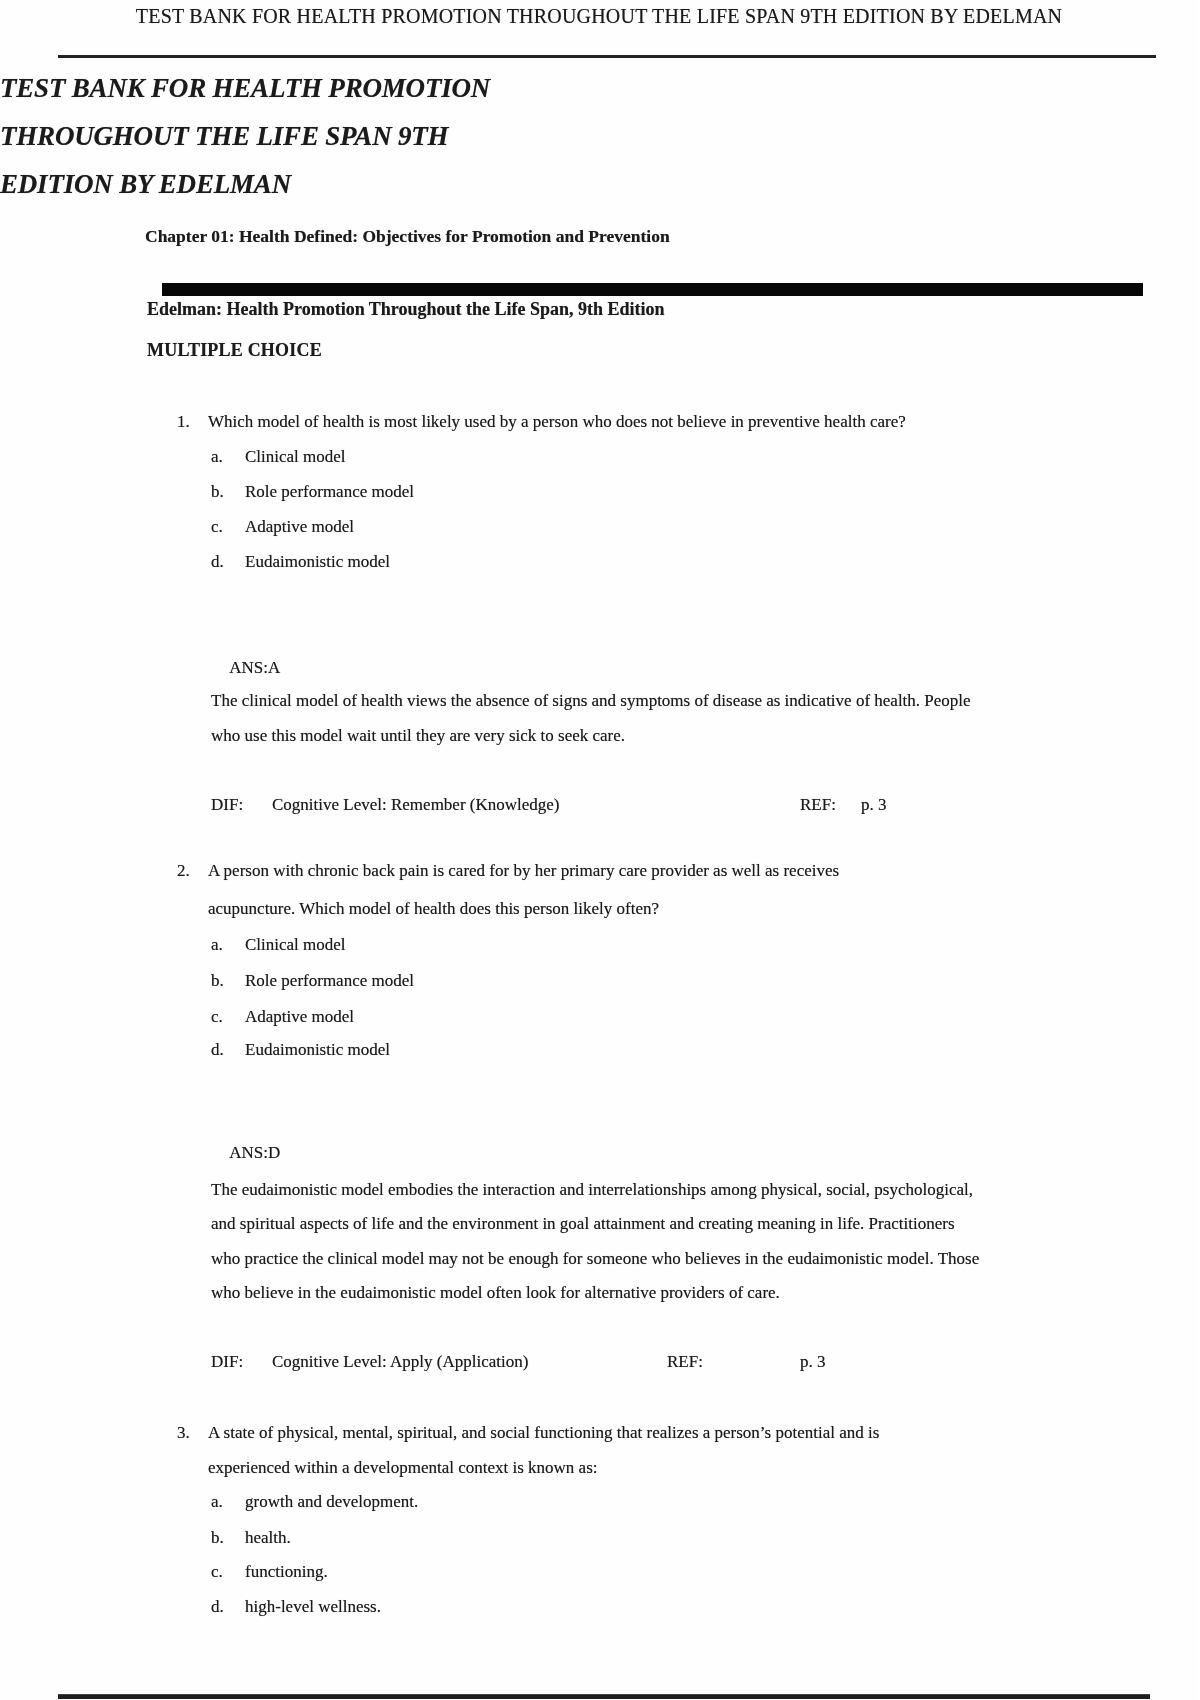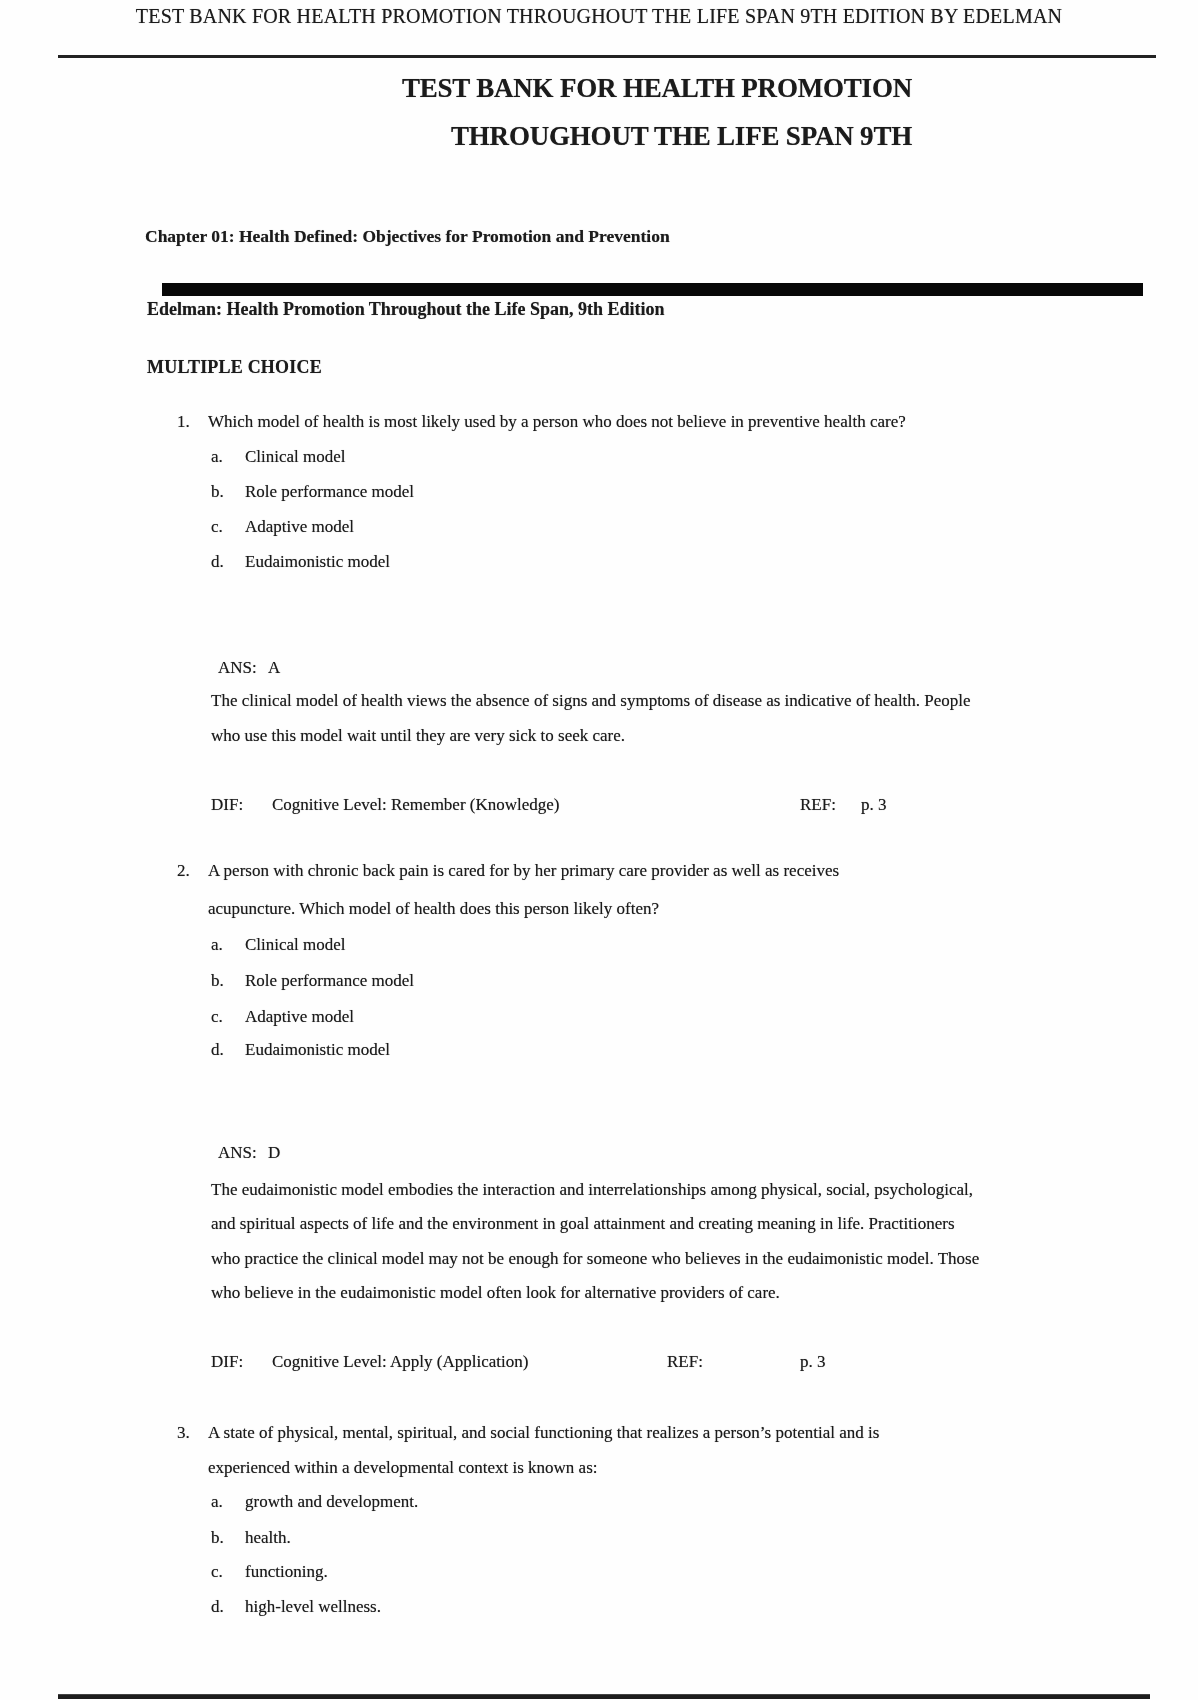--- a/index.html
+++ b/index.html
@@ -6,60 +6,60 @@
   .page {
     position: relative;
     width: 1198px;
     height: 1700px;
     background: #fefefe;
     font-family: "Liberation Serif", "DejaVu Serif", serif;
     color: #1b1b1b;
     overflow: hidden;
     text-shadow: 0 0 0.7px rgba(20,20,20,0.55);
   }
-  .abs { position: absolute; white-space: nowrap; }
+  .abs { position: absolute; white-space: nowrap; text-align: right; }
   .running-header {
     top: 5px; left: 0; width: 100%;
     text-align: center;
     font-size: 20px;
     letter-spacing: 0.2px;
   }
   .top-rule {
     top: 55px; left: 58px; width: 1098px; height: 3px;
     background: #232323;
   }
   .title-block {
     top: 64px; left: 0; width: 912px;
-    text-align: right;
+    text-align: left;
     font-weight: bold;
     font-size: 27px;
     letter-spacing: -0.2px;
     line-height: 48px;
     white-space: nowrap;
+    font-style: italic;
   }
   .chapter-heading {
     top: 226px; left: 145px;
     font-weight: bold;
     font-size: 17.5px;
   }
   .redaction-bar {
     top: 283px; left: 162px; width: 981px; height: 13px;
     background: #070707;
   }
   .book-line {
     top: 299px; left: 147px;
     font-weight: bold;
     font-size: 18px;
   }
   .section-heading {
     top: 340px; left: 147px;
     font-weight: bold;
     font-size: 18px;
     letter-spacing: 0.2px;
-    margin-top: 17px;
   }
   .body-line { font-size: 17px; }
   .q-num { position: absolute; left: 177px; }
   .q-text { position: absolute; left: 208px; }
   .opt-letter { position: absolute; left: 211px; }
   .opt-text { position: absolute; left: 245px; }
   .ans-line { position: absolute; left: 218px; }
   .ans-label { display: inline-block; min-width: 50px; }
   .rat-line { position: absolute; left: 211px; }
   .dif-row { left: 0; top: 0; width: 100%; height: 24px; padding-left: 12px; }
@@ -79,20 +79,21 @@
 <body>
 
 <div class="page">
 
   <div class="abs running-header">TEST BANK FOR HEALTH PROMOTION THROUGHOUT THE LIFE SPAN 9TH EDITION BY EDELMAN</div>
   <div class="abs top-rule"></div>
 
   <div class="abs title-block">
     <div>TEST BANK FOR HEALTH PROMOTION</div>
     <div>THROUGHOUT THE LIFE SPAN 9TH</div>
+    <div>EDITION BY EDELMAN</div>
   </div>
 
   <div class="abs chapter-heading">Chapter 01: Health Defined: Objectives for Promotion and Prevention</div>
 
   <div class="abs redaction-bar"></div>
 
   <div class="abs book-line">Edelman: Health Promotion Throughout the Life Span, 9th Edition</div>
   <div class="abs section-heading">MULTIPLE CHOICE</div>
 
   <div class="abs body-line q-num" style="top:412px">1.</div>

